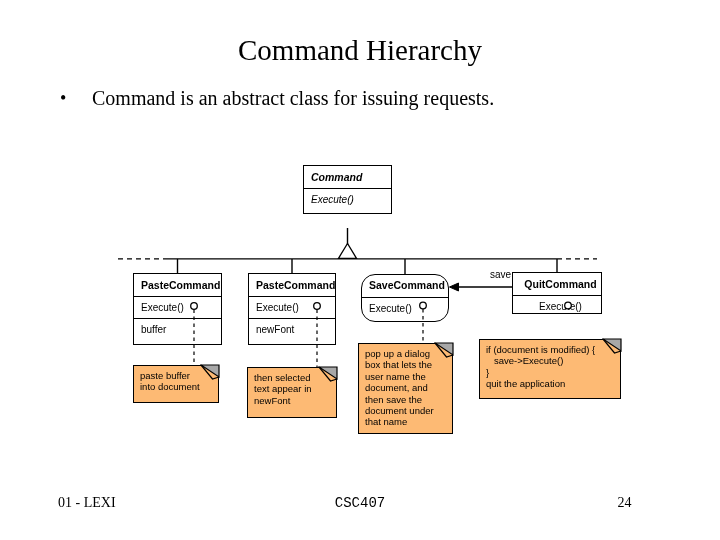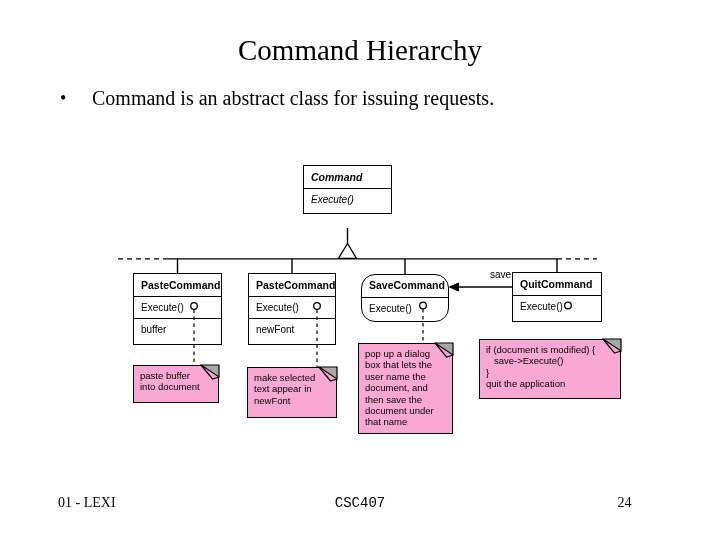--- a/index.html
+++ b/index.html
@@ -23,21 +23,21 @@
     position:absolute; box-sizing:border-box; background:#fff;
     border:1.5px solid #000; z-index:2;
   }
   .cmp { box-sizing:border-box; padding-left:7px; overflow:hidden; font-size:10px; }
   .cmp + .cmp { border-top:1.5px solid #000; }
   .cmp.name { font-weight:bold; font-size:10.5px; }
   .abstract { font-style:italic; }
 
   
   .uml-note {
-    position:absolute; box-sizing:border-box; background:#f9a8d4;
+    position:absolute; box-sizing:border-box; background:#fdba74;
     border:1.5px solid #000; z-index:2; font-size:9.5px; line-height:11.4px;
   }
   .note-text { white-space:pre-wrap; padding:4px 2px 0 6px; }
   .dogear { position:absolute; top:-2px; right:-2px; }
 
   .overlay { position:absolute; left:0; top:0; z-index:3; pointer-events:none; }
 
   .assoc-label {
     position:absolute; left:490px; top:269px; font-size:10px; z-index:2;
   }
@@ -104,42 +104,42 @@
     <div class="cmp name" style="height:22px; line-height:22px;">PasteCommand</div>
     <div class="cmp" style="height:22px; line-height:22px;">Execute()</div>
     <div class="cmp" style="height:22px; line-height:22px;">newFont</div>
   </div>
 
   <div class="uml-class" style="left:361px; top:274px; width:88px; height:48px;border-radius:14px;">
     <div class="cmp name" style="height:21.5px; line-height:21.5px;">SaveCommand</div>
     <div class="cmp" style="height:21.5px; line-height:21.5px;">Execute()</div>
   </div>
 
-  <div class="uml-class" style="left:512px; top:272px; width:90px; height:50px;">
+  <div class="uml-class" style="left:512px; top:272px; width:90px; height:42px;text-align:center;">
     <div class="cmp name" style="height:22px; line-height:22px;">QuitCommand</div>
     <div class="cmp" style="height:22px; line-height:22px;">Execute()</div>
   </div>
 
   <div class="assoc-label">save</div>
 
   <div class="uml-note" style="left:133px; top:365px; width:86px; height:38px;">
     <svg class="dogear" width="20" height="16" viewBox="0 0 20 16">
       <polygon points="1,1 19,1 19,13" stroke="#000" stroke-width="1.2" fill="#a8a8a8"></polygon>
       <polyline points="1,1 12.5,15 19,13" fill="none" stroke="#000" stroke-width="1.2"></polyline>
     </svg>
     <div class="note-text">paste buffer
 into document</div>
   </div>
 
   <div class="uml-note" style="left:247px; top:367px; width:90px; height:51px;">
     <svg class="dogear" width="20" height="16" viewBox="0 0 20 16">
       <polygon points="1,1 19,1 19,13" stroke="#000" stroke-width="1.2" fill="#a8a8a8"></polygon>
       <polyline points="1,1 12.5,15 19,13" fill="none" stroke="#000" stroke-width="1.2"></polyline>
     </svg>
-    <div class="note-text">make selected
+    <div class="note-text">then selected
 text appear in
 newFont</div>
   </div>
 
   <div class="uml-note" style="left:358px; top:343px; width:95px; height:91px;">
     <svg class="dogear" width="20" height="16" viewBox="0 0 20 16">
       <polygon points="1,1 19,1 19,13" stroke="#000" stroke-width="1.2" fill="#a8a8a8"></polygon>
       <polyline points="1,1 12.5,15 19,13" fill="none" stroke="#000" stroke-width="1.2"></polyline>
     </svg>
     <div class="note-text">pop up a dialog

